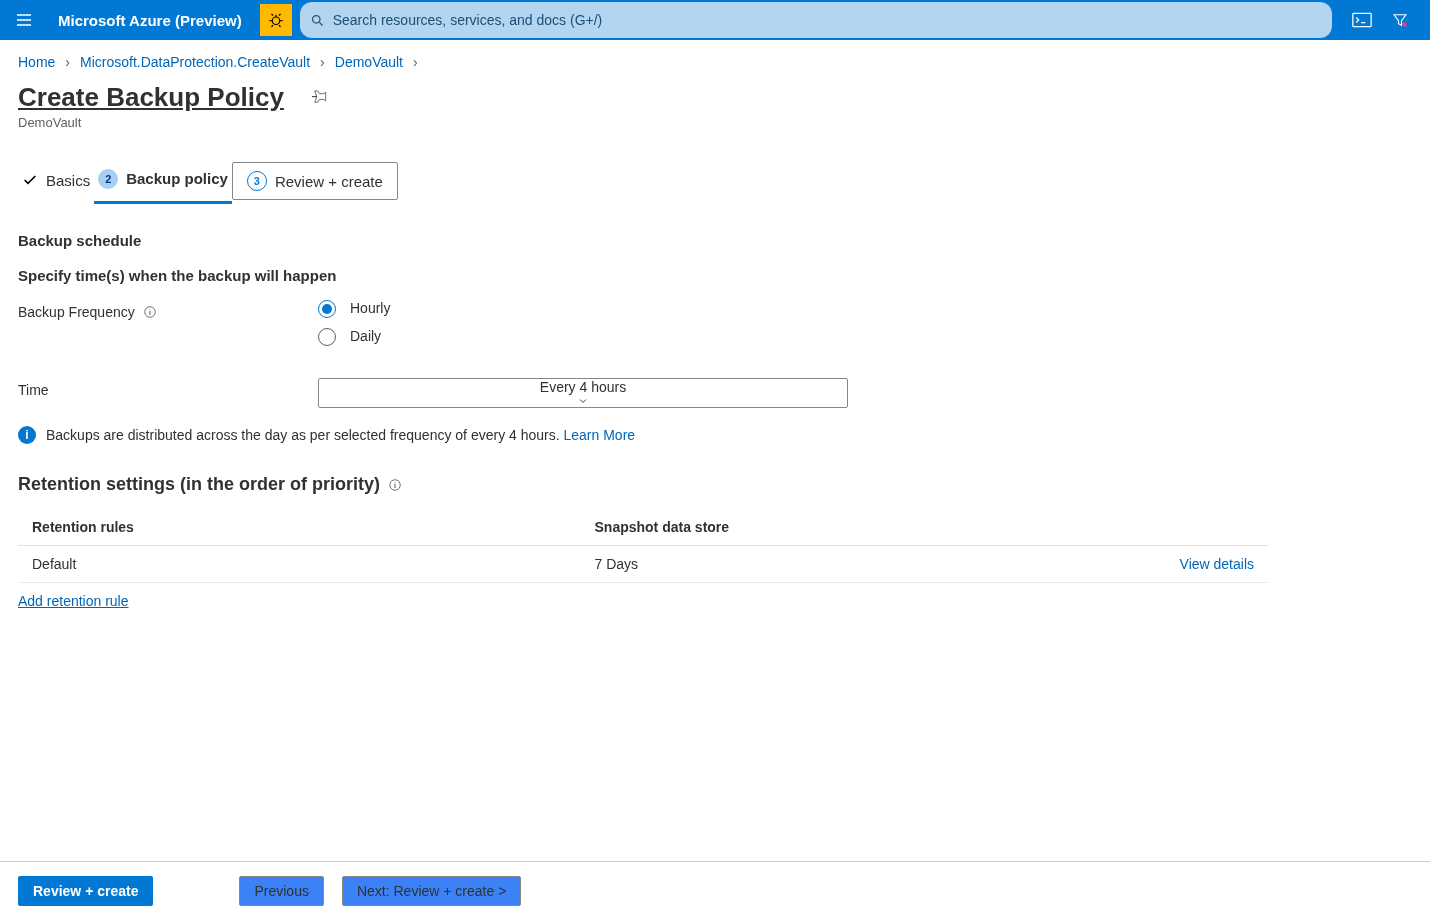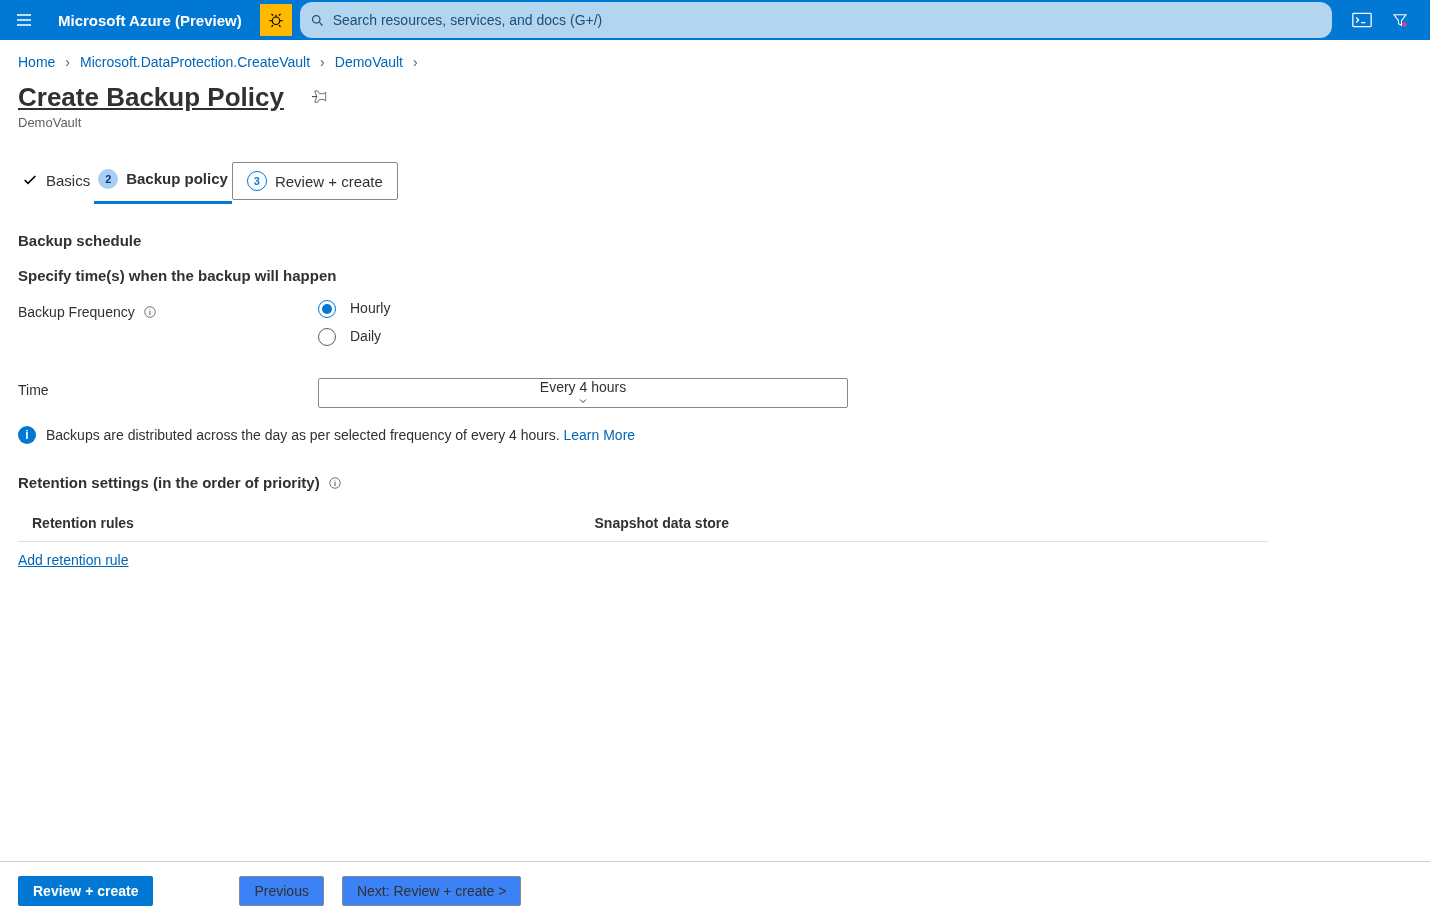--- a/index.html
+++ b/index.html
@@ -52,21 +52,21 @@
   .radio-outer { width:18px; height:18px; border-radius:50%; border:1px solid #605e5c; display:flex; align-items:center; justify-content:center; }
   .radio-outer.sel { border-color:#0078d4; }
   .radio-inner { width:10px; height:10px; border-radius:50%; background:#0078d4; }
 
   .select { width:530px; border:1px solid #8a8886; border-radius:2px; height:30px; display:flex; align-items:center; justify-content:space-between; padding:0 10px; cursor:pointer; font-size:14px;flex-direction:column; }
 
   .info-row { display:flex; align-items:center; gap:10px; margin:18px 0 30px; font-size:14px; }
   .info-circle { width:18px; height:18px; border-radius:50%; background:#0078d4; color:#fff; display:flex; align-items:center; justify-content:center; font-weight:700; font-size:12px; }
   a.inline { color:#0066b8; text-decoration:none; cursor:pointer; }
 
-  .retention-header { display:flex; align-items:center; gap:8px; font-size:15px; font-weight:700; margin-bottom:14px;}
+  .retention-header { display:flex; align-items:center; gap:8px; font-size:18px; font-weight:700; margin-bottom:14px;}
   .retention-sub { font-size:15px; margin-bottom:20px; }
 
   .table { width:100%; max-width:1250px; border-collapse:collapse; }
   .table th { text-align:left; font-weight:700; font-size:14px; padding:10px 14px; border-bottom:1px solid #e1dfdd; }
   .table td { padding:10px 14px; border-bottom:1px solid #edebe9; font-size:14px; }
   .table td.right { text-align:right; }
   .add-rule { color:#0066b8; cursor:pointer; display:inline-block;text-decoration:underline; }
 
   
   .footer { border-top:1px solid #ccc; padding:14px 18px; display:flex; align-items:center; gap:18px; }
@@ -210,20 +210,25 @@
   <table class="table">
     <thead>
       <tr>
         <th style="width:45%;">Retention rules</th>
         <th style="width:35%;">Snapshot data store</th>
         <th style="width:20%;"></th>
       </tr>
     </thead>
     <tbody>
       <tr>
+        <td>Default</td>
+        <td>7 Days</td>
+        <td class="right"><a class="inline">View details</a></td>
+      </tr>
+      <tr>
         <td colspan="3" style="border:none; padding-left:0;">
           <span class="add-rule">Add retention rule</span>
         </td>
       </tr>
     </tbody>
   </table>
 
 </div>
 
 <div class="footer">

